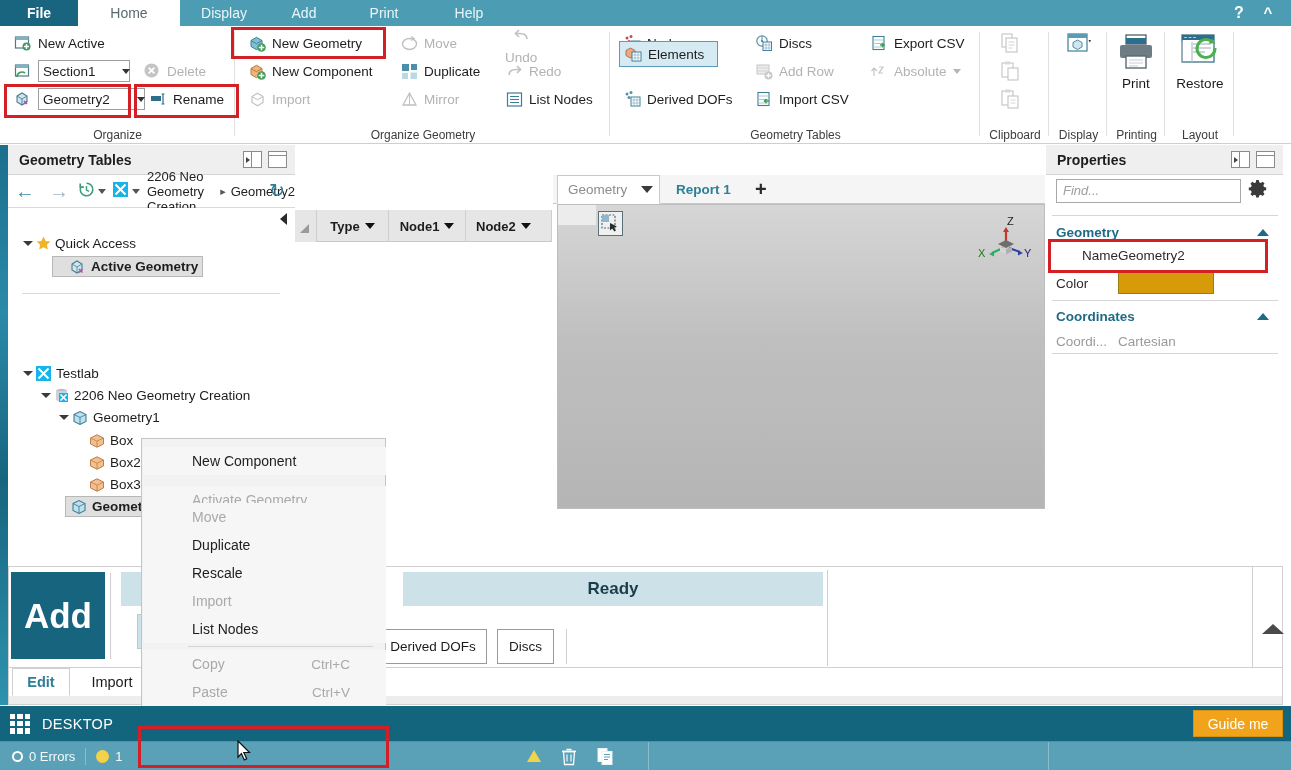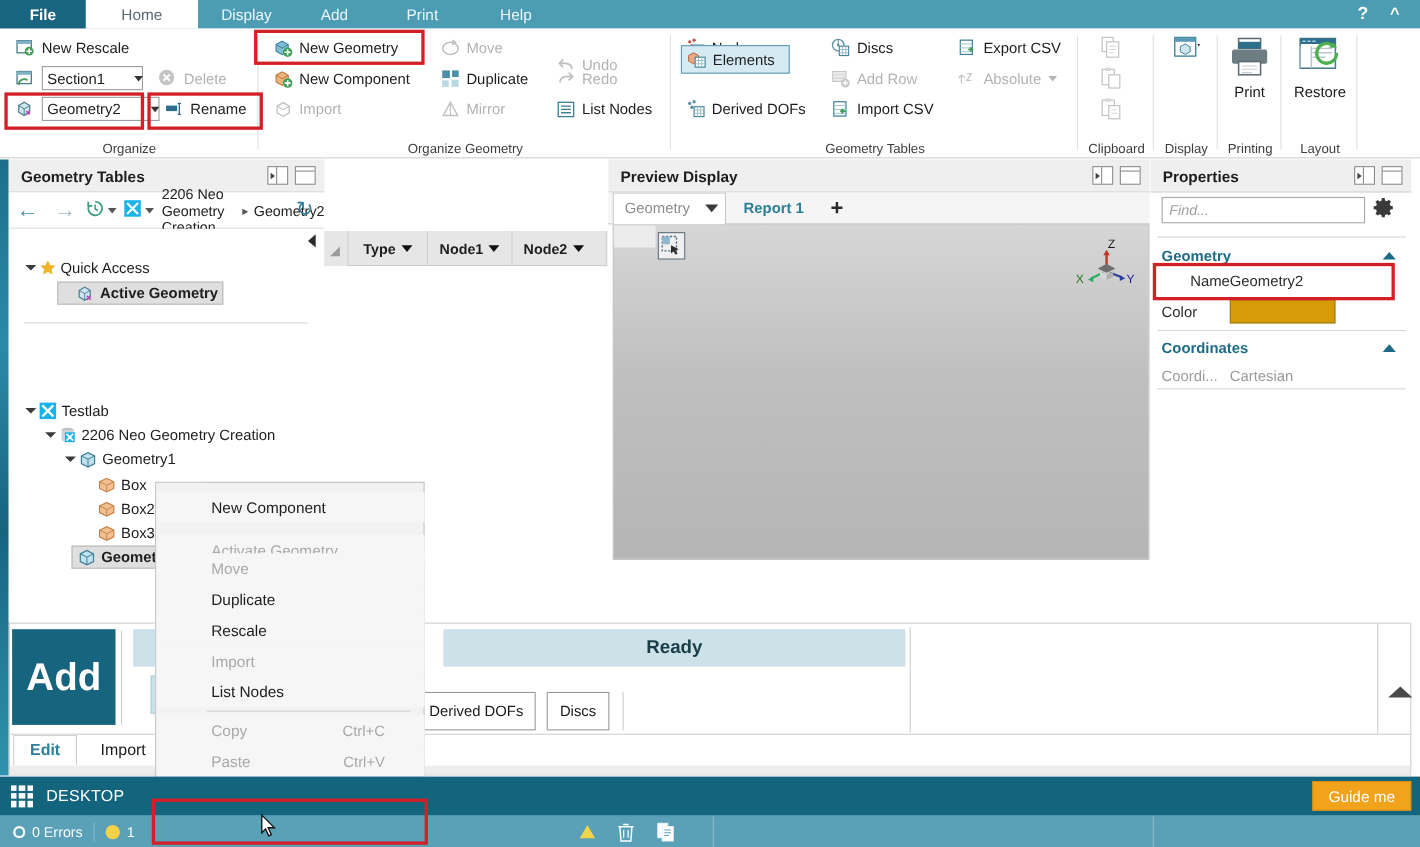--- a/index.html
+++ b/index.html
@@ -274,21 +274,21 @@
     <div class="rgroup" style="left:0;width:235px;">
       <div class="ritem" style="left:10px;top:4px;">
         <span class="ico">
           <svg width="18" height="18" viewBox="0 0 18 18">
               <rect x="1.5" y="3" width="13" height="11" fill="#fff" stroke="#4b7c8c" stroke-width="1.2"></rect>
               <rect x="1.5" y="3" width="13" height="3" fill="#7fb2c4"></rect>
               <circle cx="12.5" cy="12.5" r="4" fill="#3f9d56"></circle>
               <path d="M12.5 10v5M10 12.5h5" stroke="#fff" stroke-width="1.4"></path>
             </svg>
         </span>
-        <span>New Rescale</span>
+        <span>New Active</span>
       </div>
 
       <div class="ritem" style="left:10px;top:32px;">
         <span class="ico">
           <svg width="18" height="18" viewBox="0 0 18 18">
               <rect x="1.5" y="3" width="13" height="11" fill="#fff" stroke="#4b7c8c" stroke-width="1.2"></rect>
               <rect x="1.5" y="3" width="13" height="3" fill="#7fb2c4"></rect>
               <path d="M3 15a5 5 0 0 1 8-4" stroke="#3f9d56" stroke-width="1.6" fill="none"></path>
             </svg>
         </span>
@@ -392,21 +392,21 @@
       <div class="ritem disabled" style="left:160px;top:60px;">
         <span class="ico">
           <svg width="19" height="19" viewBox="0 0 19 19">
               <path d="M9.5 3L16 15H3z" fill="none" stroke="#c0c0c0" stroke-width="1.3"></path>
               <path d="M9.5 3v12" stroke="#c0c0c0" stroke-width="1"></path>
             </svg>
         </span>
         <span>Mirror</span>
       </div>
 
-      <div class="ritem disabled" style="left:265px;top:20px;">
+      <div class="ritem disabled" style="left:265px;top:0;flex-direction:column;">
         <span class="ico">
           <svg width="19" height="19" viewBox="0 0 19 19">
               <path d="M15 13c0-3.5-3-5.5-7.5-5.5H4" fill="none" stroke="#c0c0c0" stroke-width="1.6"></path>
               <path d="M7 4L3.5 7.5 7 11" fill="none" stroke="#c0c0c0" stroke-width="1.6"></path>
             </svg>
         </span>
         <span>Undo</span>
       </div>
       <div class="ritem disabled" style="left:265px;top:32px;">
         <span class="ico">
@@ -766,27 +766,20 @@
       </div>
       <div class="th" style="left:171px;width:86px;justify-content:flex-start;padding-left:10px;">
         <span>Node2</span>
         <span class="dn"></span>
       </div>
     </div>
     <div style="position:absolute;left:0;top:32px;width:257px;height:323px;background:#fff;"></div>
   </div>
 
   <div id="preview">
-    <div class="panel-head" style="left:0;top:0;width:492px;">
-      <span class="ptitle">Preview Display</span>
-      <span class="dockbtns">
-        <span class="dockbtn split"></span>
-        <span class="dockbtn full"></span>
-      </span>
-    </div>
 
     <div class="ptabs">
       <div class="ptab cur" style="left:4px;width:103px;">
         <span>Geometry</span>
         <span style="width:0;height:0;border-left:6px solid transparent;border-right:6px solid transparent;border-top:7px solid #3a3a3a;margin-left:6px;"></span>
       </div>
       <div class="ptab rep" style="left:113px;">Report 1</div>
       <div class="ptab" style="left:192px;font-size:20px;font-weight:bold;color:#2b2b2b;">+</div>
     </div>
 

